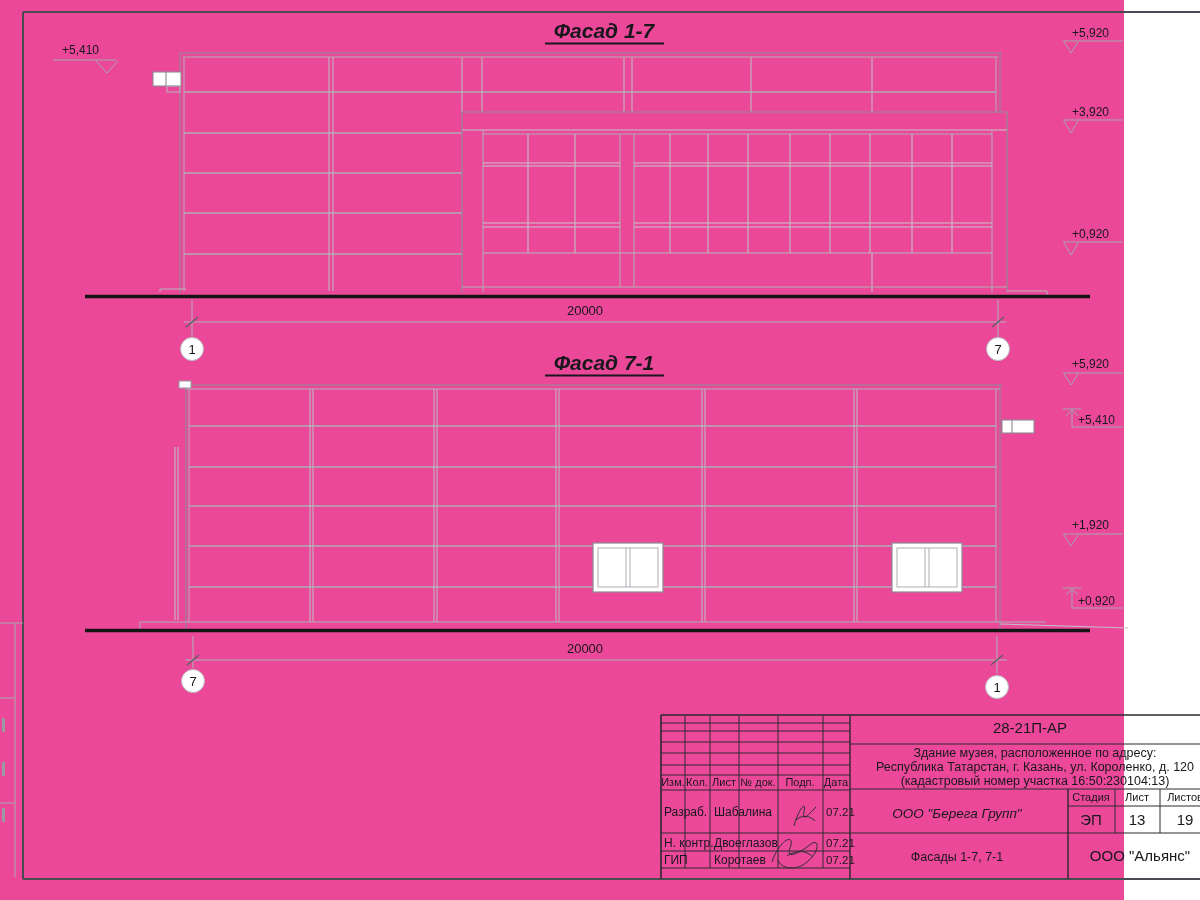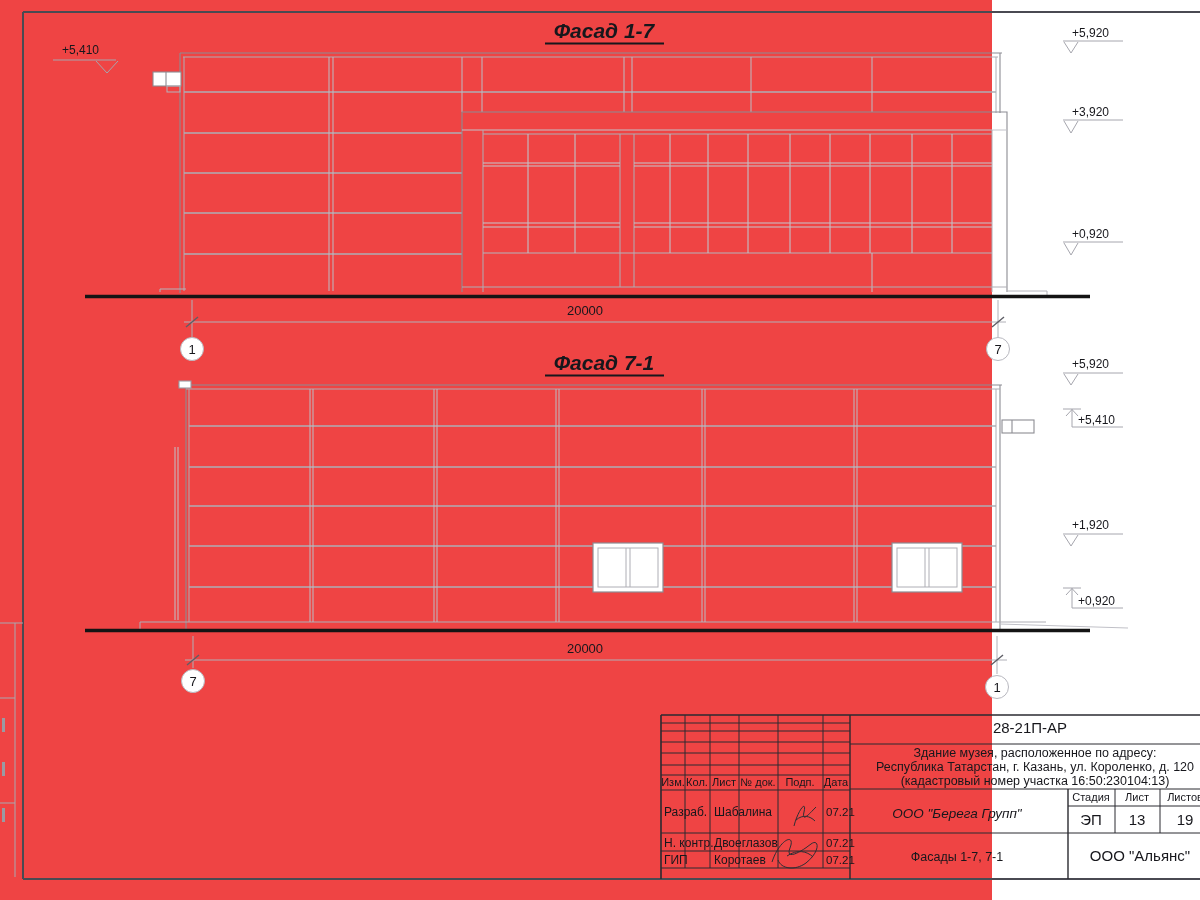--- a/index.html
+++ b/index.html
@@ -1,16 +1,16 @@
 <!DOCTYPE html>
 <html><head>
 <meta charset="utf-8">
 <style>
   html,body{margin:0;padding:0;background:#ffffff;width:1200px;height:900px;overflow:hidden;}
-  #sheet{position:absolute;left:0;top:0;width:992px;height:900px;background:#ef4444;text-decoration:underline;}
+  #sheet{position:absolute;left:0;top:0;width:1124px;height:900px;background:#ec4899;text-decoration:underline;}
   svg{display:block;}
   text{font-family:"Liberation Sans","DejaVu Sans",sans-serif;fill:#17171c;}
   .lvl{font-size:12px;}
   .dim{font-size:13px;}
   .bub{font-size:13px;}
   .ftitle{font-size:21px;font-style:italic;font-weight:bold;}
   .tb-h{font-size:11px;}
   .tb-t{font-size:12px;}
   .tb-d{font-size:11.5px;}
   .tb-doc{font-size:15px;}

